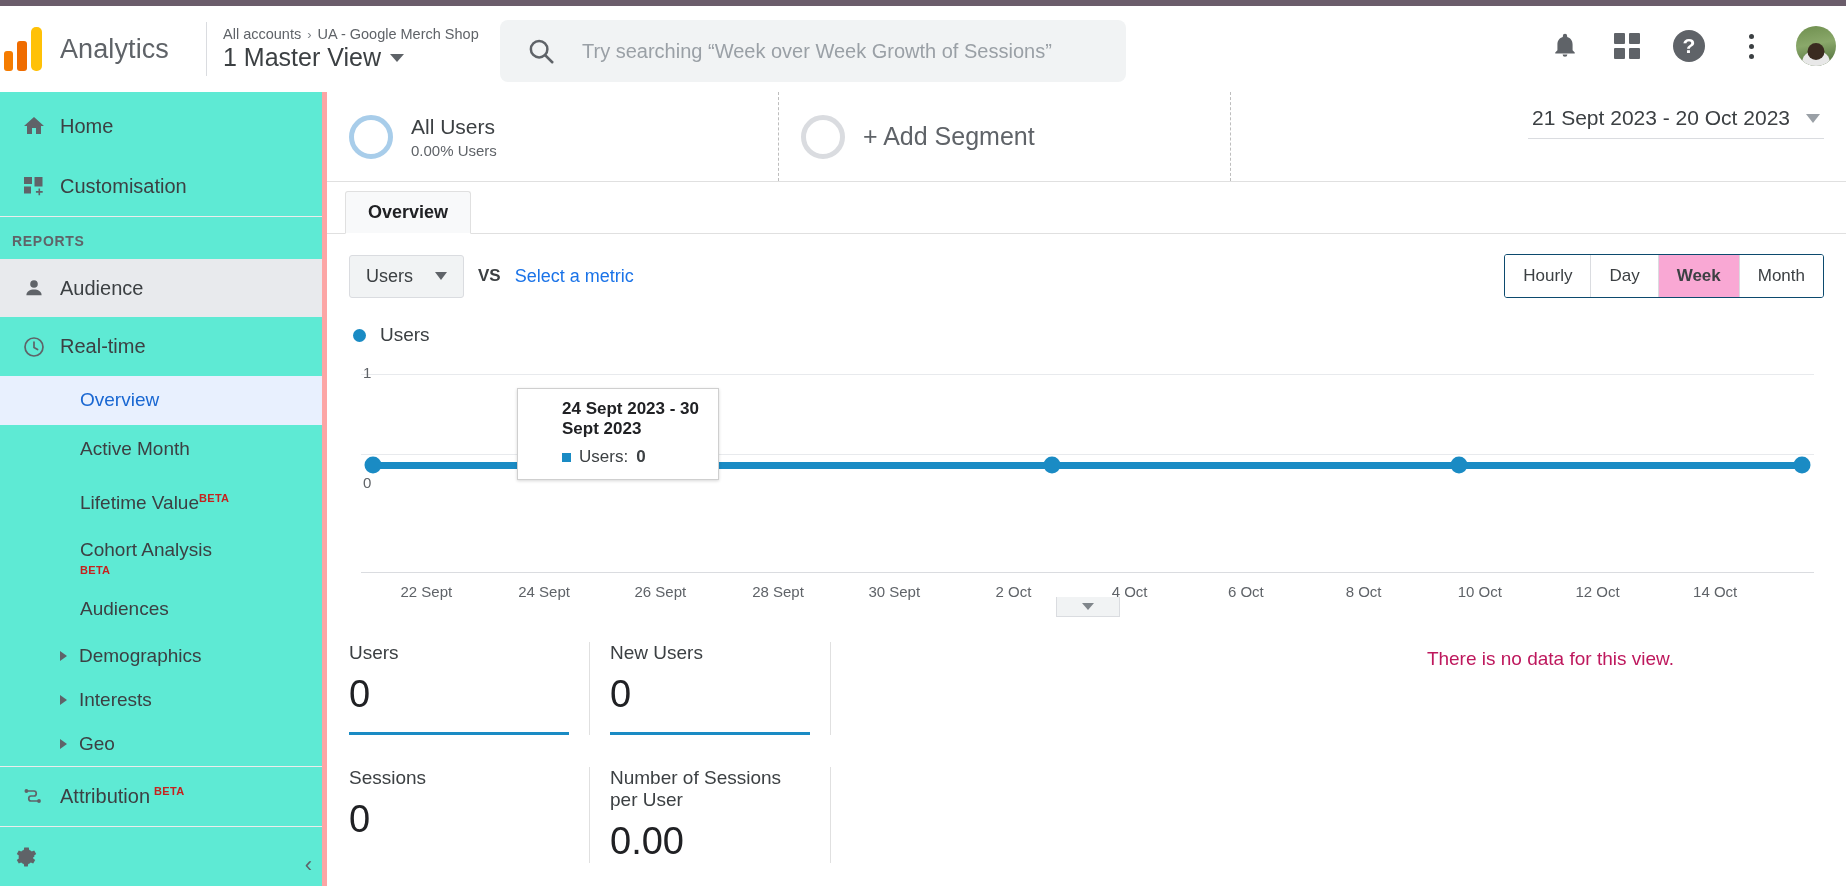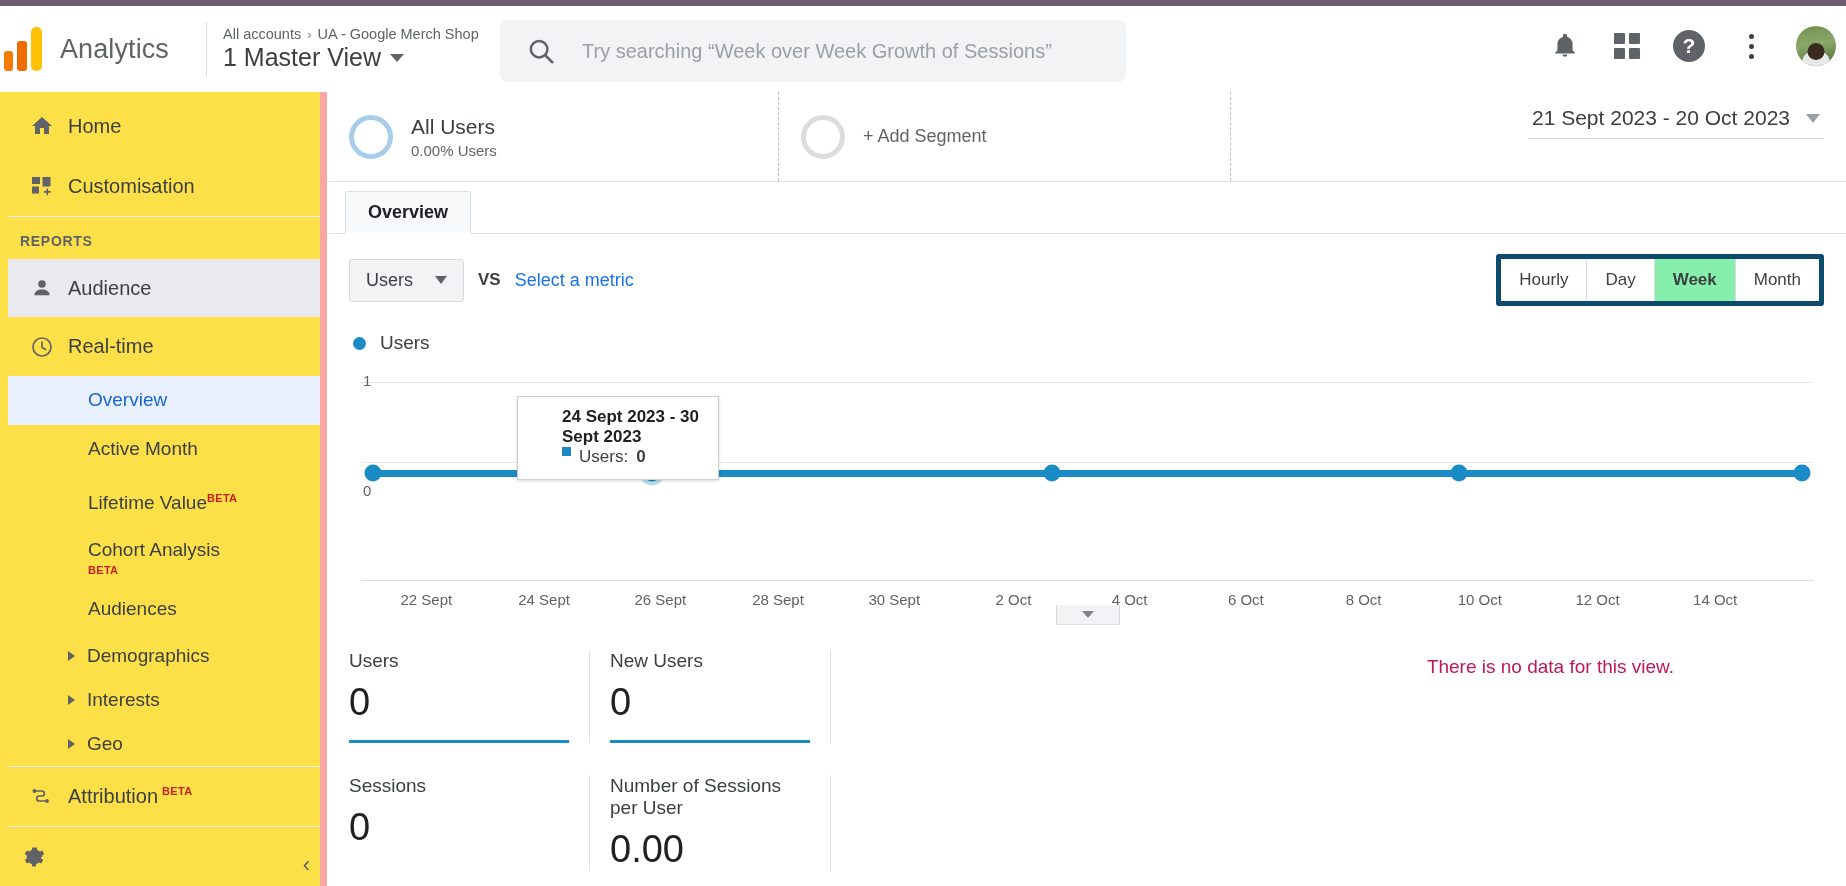--- a/index.html
+++ b/index.html
@@ -59,22 +59,22 @@
             background: linear-gradient(170deg,#6f8f4f 0%,#8aa86a 45%,#4c6b39 100%); position:relative;}
   .avatar:after{ content:""; position:absolute; left:50%; top:42%; transform:translate(-50%,0);
             width:17px;height:17px;border-radius:50%;background:#3a2b20;}
   .avatar:before{ content:""; position:absolute; left:50%; bottom:-3px; transform:translateX(-50%);
             width:28px;height:18px;border-radius:12px 12px 0 0;background:#e8e8e8;}
 
   
   .body { display:flex; height: 794px; }
 
   
-  .sidebar { width: 327px; flex:0 0 327px; border-right:7px solid #fca5a5; background:#fde047;
-             position:relative; display:flex; flex-direction:column;padding-left:8px; }
+  .sidebar { width: 327px; flex:0 0 327px; border-right:5px solid #fca5a5; background:#5eead4;
+             position:relative; display:flex; flex-direction:column; }
   .nav-top { border-bottom:1px solid #ececec; padding-top: 4px;}
   .nav-item { display:flex; align-items:center; height:60px; padding-left:8px; cursor:pointer; position:relative;}
   .nav-item .ico { width:52px; flex:0 0 52px; display:flex; align-items:center; justify-content:center; color:#5f6368;}
   .nav-item .lbl { font-size:20px; color:#3c4043; }
   .nav-item.active { background:#e8eaed; }
   .sub-item { display:flex; align-items:flex-start; padding:10px 0 10px 80px; cursor:pointer; min-height:49px;}
   .sub-item .lbl { font-size:19px; color:#3c4043; line-height:28px; }
   .sub-item.sel { background:#e8f0fe; }
   .sub-item.sel .lbl { color:#1967d2; }
   .beta { color:#c5221f; font-size:11px; font-weight:bold; vertical-align:super; letter-spacing:.3px;}
@@ -91,60 +91,60 @@
 
   
   .main { flex:1; position:relative; overflow:hidden; background:#fff;}
   .segbar { display:flex; border-bottom:1px solid #e0e0e0; height: 90px; }
   .segment { border-right:1px dashed #bdbdbd; display:flex; align-items:center; gap:18px; padding:0 22px;
              width:452px; flex:0 0 452px;}
   .seg-ring { width:44px;height:44px;border-radius:50%;border:5px solid #a8cdea; flex:0 0 auto;}
   .seg-ring.grey { border-color:#dadce0; }
   .seg-name { font-size:21px; color:#3c4043; }
   .seg-sub { font-size:15px; color:#5f6368; margin-top:3px;}
-  .seg-add { font-size:18px; color:#5f6368;}
+  .seg-add { font-size:25px; color:#5f6368;}
   .seg-daterange { flex:1; display:flex; align-items:flex-start; justify-content:flex-end; padding:14px 22px 0 0;}
   .daterange { font-size:21px; color:#3c4043; border-bottom:1px solid #dadce0; padding:0 4px 8px 4px;
                display:flex; align-items:center; gap:16px; cursor:pointer;}
   .daterange .caret2 { width:0;height:0;border-left:7px solid transparent;border-right:7px solid transparent;
                        border-top:9px solid #9aa0a6;}
 
   
   .tabrow { padding-left:18px; padding-top:10px; border-bottom:1px solid #e0e0e0; height:52px; display:flex; align-items:flex-end;}
   .tab { background:#f8f9fa; border:1px solid #e0e0e0; border-bottom:1px solid #fff; border-radius:3px 3px 0 0;
          padding:10px 22px; font-size:18px; color:#202124; font-weight:bold; position:relative; top:1px; cursor:pointer;}
 
   
   .ctrlrow { display:flex; align-items:center; padding:20px 22px 0 22px; position:relative; }
   .metric-btn { background:#f1f3f4; border:1px solid #dadce0; border-radius:3px; padding:10px 16px;
                 font-size:18px; color:#3c4043; display:flex; align-items:center; gap:22px; cursor:pointer;}
   .metric-btn .caret3 { width:0;height:0;border-left:6px solid transparent;border-right:6px solid transparent;
                         border-top:8px solid #5f6368;}
   .vs { font-size:17px; color:#3c4043; margin:0 14px; font-weight:bold;}
   .sel-metric { font-size:18px; color:#1a73e8; cursor:pointer;}
-  .gran { margin-left:auto; display:flex; border:5px solid #0c4a6e; border-radius:3px; overflow:hidden;}
+  .gran { margin-left:auto; display:flex; border:1px solid #0c4a6e; border-radius:3px; overflow:hidden;}
   .gran div { padding:11px 18px; font-size:17px; color:#3c4043; border-right:1px solid #dadce0; cursor:pointer; background:#fff;}
   .gran div:last-child { border-right:0; }
-  .gran div.on { background:#86efac; font-weight:bold;}
+  .gran div.on { background:#f9a8d4; font-weight:bold;}
 
   
   .chartwrap { padding: 26px 22px 0 22px; position:relative;}
   .legend { display:flex; align-items:center; gap:14px; margin-left:4px;}
   .legend .dot { width:13px;height:13px;border-radius:50%;background:#1a8bc4;}
   .legend .t { font-size:19px;color:#3c4043;}
   .plot { position:relative; height:210px; margin-top:16px;}
   .gridline { position:absolute; left:12px; right:10px; height:1px; background:#e8eaed;}
   .ytick { position:absolute; left:14px; font-size:15px; color:#5f6368;}
   .series { position:absolute; left:24px; right:22px; height:7px; background:#1a8bc4; border-radius:1px;}
   .pt { position:absolute; width:17px;height:17px;border-radius:50%;background:#1a8bc4; transform:translate(-50%,-50%);}
   .pt.hl { box-shadow:0 0 0 4px rgba(26,139,196,.30); }
   .tooltip { position:absolute; background:#fff; border:1px solid #cfcfcf; box-shadow:0 1px 3px rgba(0,0,0,.16);
              padding:10px 14px 12px 14px; z-index:5;}
   .tt-title { font-size:17px; font-weight:bold; color:#202124;}
-  .tt-row { font-size:17px; color:#3c4043; margin-top:0; display:flex; gap:8px;}
+  .tt-row { font-size:17px; color:#3c4043; margin-top:8px; display:flex; align-items:center; gap:8px;}
   .tt-sq { width:9px;height:9px;background:#1a8bc4; display:inline-block;}
   .tt-val { font-weight:bold; }
   .xaxis { position:relative; border-top:1px solid #dadce0; margin: 0 10px 0 12px; height:40px;}
   .xlabel { position:absolute; top:10px; font-size:15px; color:#5f6368; transform:translateX(-50%); white-space:nowrap;}
   .axis-handle { position:absolute; left:50%; transform:translateX(-50%); top:24px; width:64px;height:20px;
                  background:#f1f3f4; border:1px solid #dadce0; border-top:0; display:flex; align-items:center; justify-content:center;}
   .axis-handle .tri2 { width:0;height:0;border-left:6px solid transparent;border-right:6px solid transparent;
                        border-top:7px solid #80868b;}
 
   

